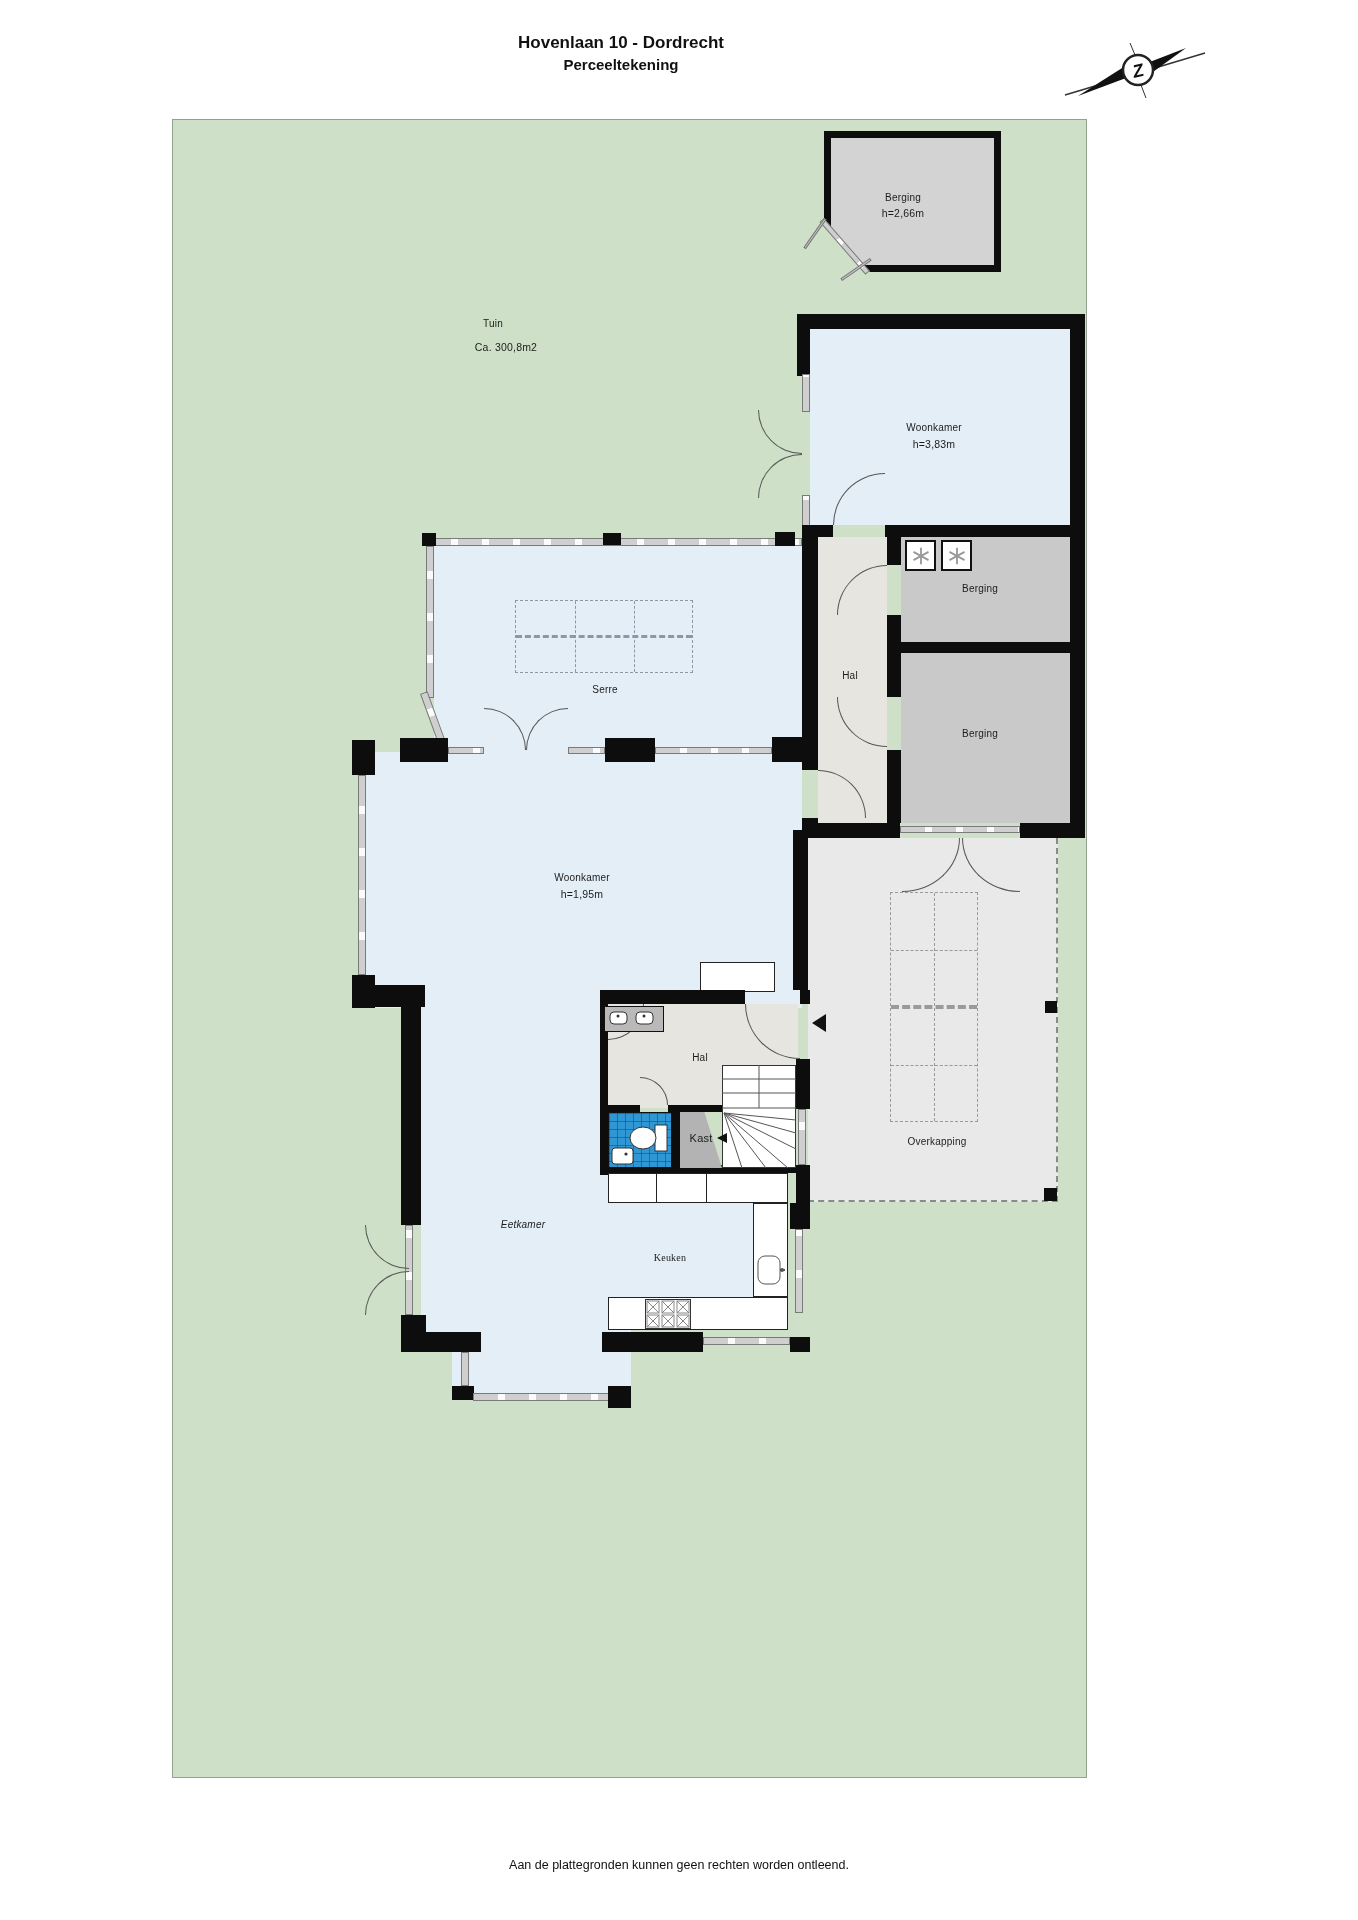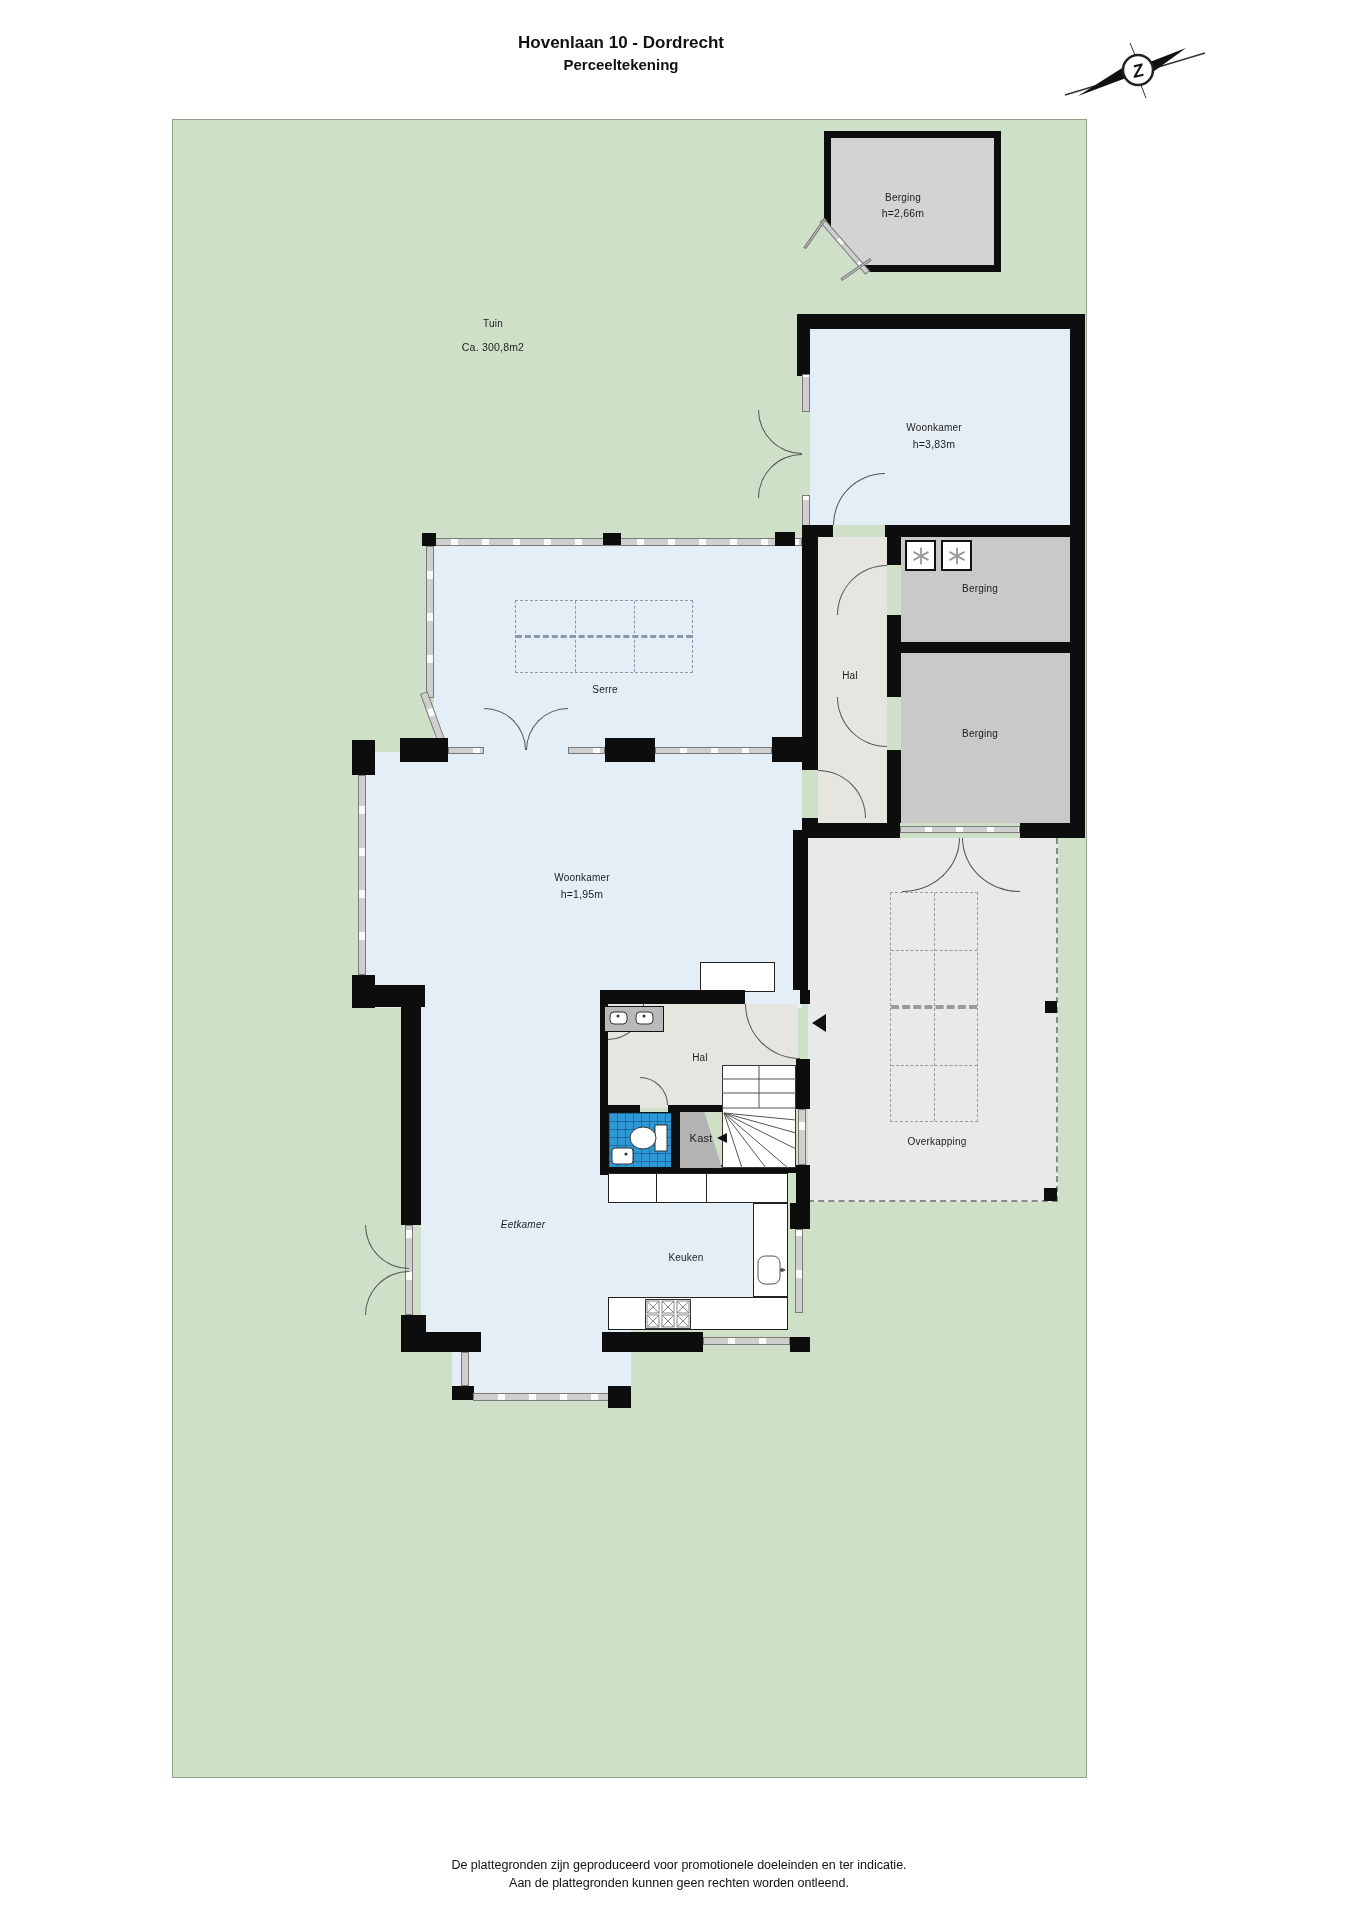--- a/index.html
+++ b/index.html
@@ -70,21 +70,21 @@
     <polygon points="82,30 126,13 86,42" fill="#111"></polygon>
     <polygon points="74,40 18,61 70,28" fill="#111"></polygon>
     <line x1="70" y1="8" x2="75" y2="20" stroke="#333" stroke-width="1"></line>
     <line x1="81" y1="50" x2="86" y2="63" stroke="#333" stroke-width="1"></line>
     <circle cx="78" cy="35" r="15" fill="#fff" stroke="#222" stroke-width="2.5"></circle>
     <text x="78" y="42" text-anchor="middle" font-size="18" font-weight="bold" font-style="italic" fill="#111" transform="rotate(-14 78 35)">Z</text>
   </svg>
 
   <div class="garden"></div>
   <div class="lbl" style="left:493px;top:323px;">Tuin</div>
-  <div class="lbl sub" style="left:493px;top:347px;">Ca. 300,8m2</div>
+  <div class="lbl sub" style="left:506px;top:347px;">Ca. 300,8m2</div>
 
   <div class="shed"></div>
   <div class="win-h abs" style="left:824px;top:218px;width:70px;height:6px;transform-origin:left top;transform:rotate(49deg);"></div>
   <div class="leaf" style="left:824px;top:218px;width:3px;height:36px;transform-origin:top left;transform:rotate(35deg);"></div>
   <div class="leaf" style="left:838px;top:268px;width:36px;height:3px;transform:rotate(-35deg);"></div>
   <div class="lbl" style="left:903px;top:197px;">Berging</div>
   <div class="lbl sub" style="left:903px;top:213px;">h=2,66m</div>
 
   <div class="overkapping"></div>
   <div class="wall" style="left:1045px;top:1001px;width:12px;height:12px;"></div>
@@ -294,20 +294,19 @@
   <div class="lbl sub" style="left:934px;top:444px;">h=3,83m</div>
   <div class="lbl" style="left:980px;top:588px;">Berging</div>
   <div class="lbl" style="left:980px;top:733px;">Berging</div>
   <div class="lbl" style="left:850px;top:675px;">Hal</div>
   <div class="lbl" style="left:605px;top:689px;">Serre</div>
   <div class="lbl" style="left:582px;top:877px;">Woonkamer</div>
   <div class="lbl sub" style="left:582px;top:894px;">h=1,95m</div>
   <div class="lbl" style="left:700px;top:1057px;">Hal</div>
   <div class="lbl" style="left:701px;top:1138px;font-size:11px;">Kast</div>
   <div class="lbl" style="left:523px;top:1224px;font-style:italic;">Eetkamer</div>
-  <div class="lbl" style="left:686px;top:1257px;">Keuken</div>
+  <div class="lbl" style="left:670px;top:1257px;font-family:Liberation Serif, serif;">Keuken</div>
 
   <div class="footer">
-    <div>De plattegronden zijn geproduceerd voor promotionele doeleinden en ter indicatie.</div>
     <div>Aan de plattegronden kunnen geen rechten worden ontleend.</div>
   </div>
 
 </div>
 
 </body></html>

